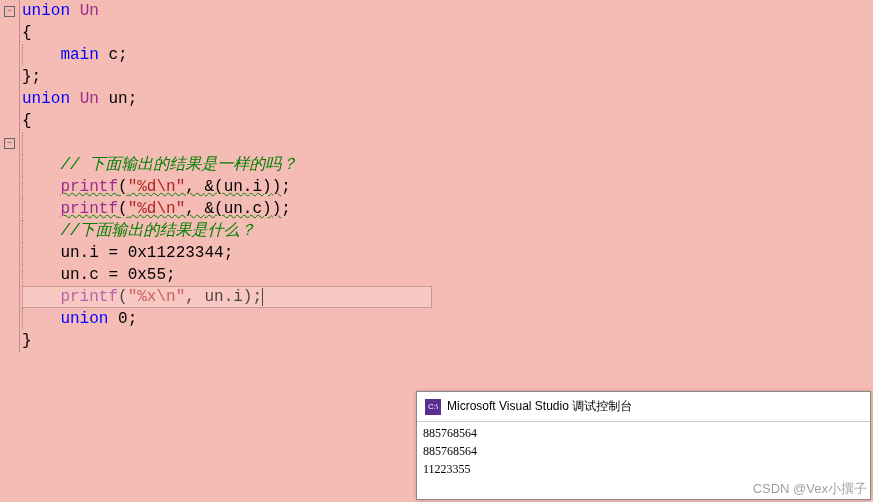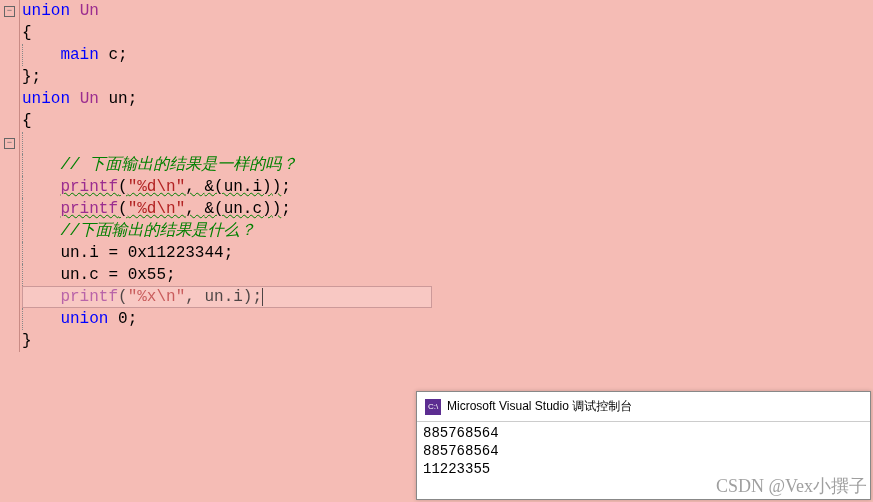--- a/index.html
+++ b/index.html
@@ -112,30 +112,30 @@
     height: 16px;
     background: #5c2d91;
     color: #fff;
     font-size: 8px;
     display: flex;
     align-items: center;
     justify-content: center;
   }
   .console-body {
     padding: 2px 6px;
-    font-family: Liberation Mono, monospace;
-    font-size: 14px;
+    font-family: Liberation Serif, serif;
+    font-size: 12px;
     line-height: 18px;
   }
   .watermark {
     position: absolute;
     right: 6px;
     bottom: 4px;
-    font-family: Liberation Serif, serif;
-    font-size: 18px;
+    font-family: Liberation Sans, sans-serif;
+    font-size: 13px;
     color: rgba(80,80,80,0.55);
   }
 </style>
 </head>
 <body>
 
 <div class="editor">
   <div class="gutter">
     <div class="gutter-cell">
         <span class="fold-box">−</span>

